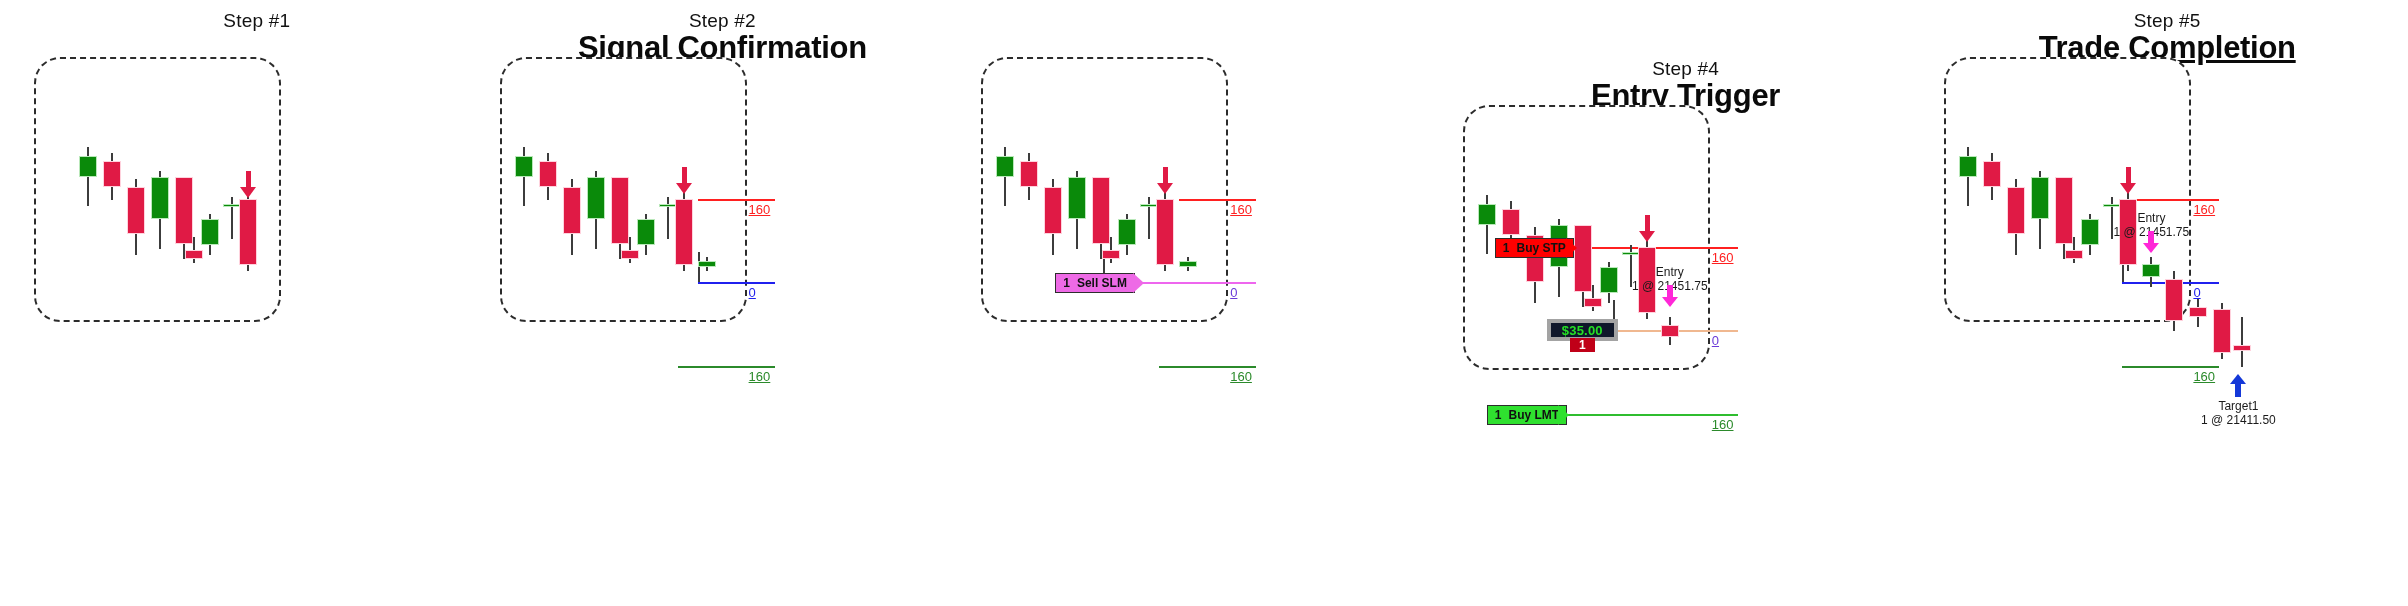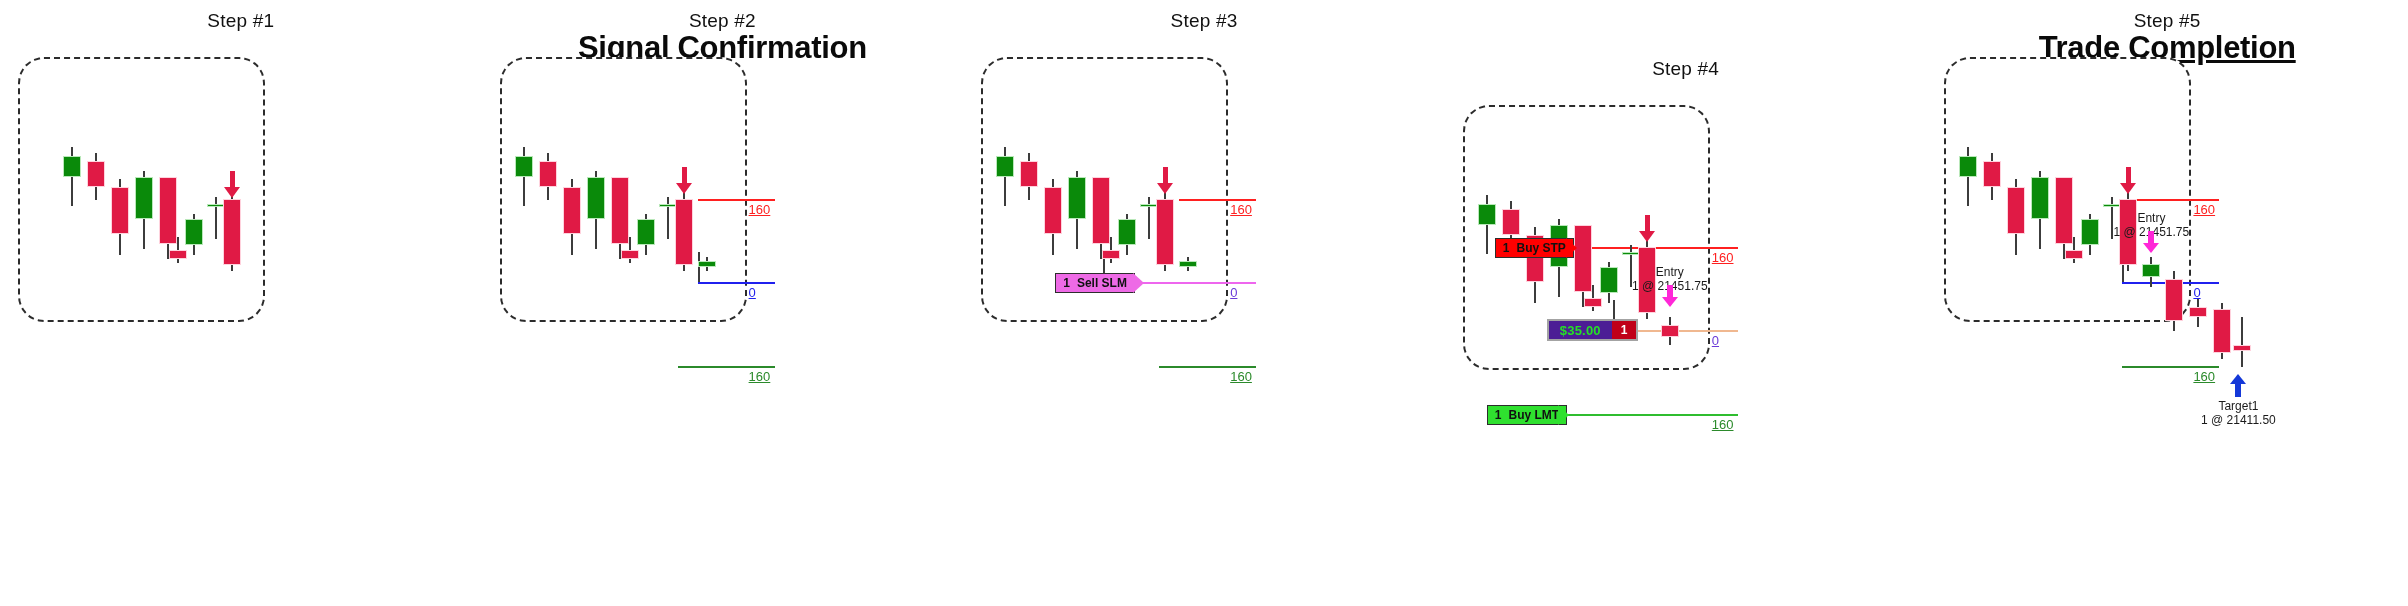--- a/index.html
+++ b/index.html
@@ -12,32 +12,32 @@
   .plot{position:absolute;left:0;top:0;right:0;bottom:0;overflow:visible;}
   .wick{position:absolute;width:2px;background:#3c3c3c;transform:translateX(-50%);}
   .body-up{position:absolute;background:#0a8a0a;border:1px solid #b9e8b9;box-sizing:border-box;transform:translateX(-50%);}
   .body-dn{position:absolute;background:#e01a45;border:1px solid #ffd2dd;box-sizing:border-box;transform:translateX(-50%);}
   .hline{position:absolute;height:2px;}
   .vseg{position:absolute;width:2px;}
   .lvl-label{position:absolute;font-size:13px;line-height:13px;white-space:nowrap;text-decoration:underline;}
   .tag{position:absolute;display:inline-flex;align-items:center;height:20px;padding:0 7px;font-size:12px;line-height:20px;white-space:nowrap;border:1.5px solid #2d2d2d;box-sizing:border-box;color:#111;font-weight:600;}
   .tag .qty{margin-right:7px;font-weight:600;}
   .tag-point{position:absolute;width:0;height:0;border-top:10px solid transparent;border-bottom:10px solid transparent;}
-  .pnlbox{position:absolute;display:flex;align-items:center;height:22px;background:#4c1d95;border:2px solid #a3a3a3;box-sizing:border-box;}
+  .pnlbox{position:absolute;display:flex;align-items:center;height:22px;background:#0f172a;border:4px solid #a3a3a3;box-sizing:border-box;flex-direction:column;}
   .pnlbox .amt{color:#25e025;font-size:13px;font-weight:700;padding:0 11px;letter-spacing:.2px;}
   .pnlbox .qtybadge{background:#c00018;color:#fff;font-size:12px;font-weight:700;height:100%;display:flex;align-items:center;padding:0 9px;}
   .annot{position:absolute;font-size:12px;line-height:14px;color:#1a1a1a;text-align:center;white-space:nowrap;}
   .marker-shaft{position:absolute;}
   .marker-head{position:absolute;width:0;height:0;}
 </style>
 </head>
 <body>
 
 <div class="board">
-    <div class="panel" style="left: 0px; width: 481.6px; text-decoration: underline;">
+    <div class="panel" style="left: 16px; width: 481.6px; text-decoration: underline;">
       <div class="step-kicker" style="top: 10px;">Step #1</div>
       <div class="chartbox" style="left: 18px; top: 57px; width: 247px; height: 265px; border-color: rgb(43, 43, 43);">
         <div class="plot">
           <div class="wick" style="left: 52px; top: 88px; height: 59px;"></div>
           <div class="body-up" style="left: 52px; top: 97px; width: 18px; height: 21px;"></div>
           <div class="wick" style="left: 76px; top: 94px; height: 47px;"></div>
           <div class="body-dn" style="left: 76px; top: 102px; width: 18px; height: 26px;"></div>
           <div class="wick" style="left: 100px; top: 120px; height: 76px;"></div>
           <div class="body-dn" style="left: 100px; top: 128px; width: 18px; height: 47px;"></div>
           <div class="wick" style="left: 124px; top: 112px; height: 78px;"></div>
@@ -88,21 +88,20 @@
           <div class="wick" style="left: 182px; top: 132px; height: 80px;"></div>
           <div class="body-dn" style="left: 182px; top: 140px; width: 18px; height: 66px;"></div>
           <div class="wick" style="left: 205px; top: 198px; height: 14px;"></div>
           <div class="body-up" style="left: 205px; top: 202px; width: 18px; height: 6px;"></div>
           <div class="marker-shaft" style="left: 180px; top: 108px; width: 5px; height: 18px; background: rgb(224, 26, 69);"></div>
           <div class="marker-head" style="left: 174px; top: 124px; border-left: 8px solid transparent; border-right: 8px solid transparent; border-top: 11px solid rgb(224, 26, 69);"></div>
         </div>
       </div>
     </div>
     <div class="panel" style="left: 963.2px; width: 481.6px;">
-      <div class="step-kicker" style="top: 10px;">Step #3</div>
       <div class="chartbox" style="left: 18px; top: 57px; width: 247px; height: 265px; border-color: rgb(43, 43, 43);">
         <div class="plot">
           <div class="hline" style="left: 196px; top: 140px; width: 77px; background: rgb(255, 32, 32);"></div>
           <div class="lvl-label" style="left: 247px; top: 144px; color: rgb(255, 32, 32);">160</div>
           <div class="hline" style="left: 120px; top: 223px; width: 153px; background: rgb(238, 102, 238);"></div>
           <div class="vseg" style="left: 120px; top: 193px; height: 30px; background: rgb(60, 60, 60);"></div>
           <div class="lvl-label" style="left: 247px; top: 227px; color: rgb(106, 58, 216);">0</div>
           <div class="hline" style="left: 176px; top: 307px; width: 97px; background: rgb(43, 138, 43);"></div>
           <div class="lvl-label" style="left: 247px; top: 311px; color: rgb(43, 138, 43);">160</div>
           <div class="wick" style="left: 22px; top: 88px; height: 59px;"></div>
@@ -130,20 +129,21 @@
           <div class="tag" style="left: 72px; top: 214px; background: rgb(238, 106, 230); color: rgb(17, 17, 17);">
             <span class="qty">1</span>
             <span>Sell SLM</span>
           </div>
           <div class="tag-point" style="left: 149.6px; top: 214px; border-left: 11px solid rgb(238, 106, 230);"></div>
         </div>
       </div>
     </div>
     <div class="panel" style="left: 1444.8px; width: 481.6px; margin-top: 48px;">
       <div class="step-kicker" style="top: 10px;">Step #4</div>
+      <div class="step-title" style="top: 30px;">Entry Trigger</div>
       <div class="chartbox" style="left: 18px; top: 57px; width: 247px; height: 265px; border-color: rgb(43, 43, 43);">
         <div class="plot">
           <div class="hline" style="left: 100px; top: 140px; width: 173px; background: rgb(255, 32, 32);"></div>
           <div class="lvl-label" style="left: 247px; top: 144px; color: rgb(255, 32, 32);">160</div>
           <div class="hline" style="left: 148px; top: 223px; width: 125px; background: rgb(240, 184, 144);"></div>
           <div class="vseg" style="left: 148px; top: 193px; height: 30px; background: rgb(60, 60, 60);"></div>
           <div class="lvl-label" style="left: 247px; top: 227px; color: rgb(106, 58, 216);">0</div>
           <div class="hline" style="left: 30px; top: 307px; width: 243px; background: rgb(47, 189, 47);"></div>
           <div class="lvl-label" style="left: 247px; top: 311px; color: rgb(43, 138, 43);">160</div>
           <div class="wick" style="left: 22px; top: 88px; height: 59px;"></div>

